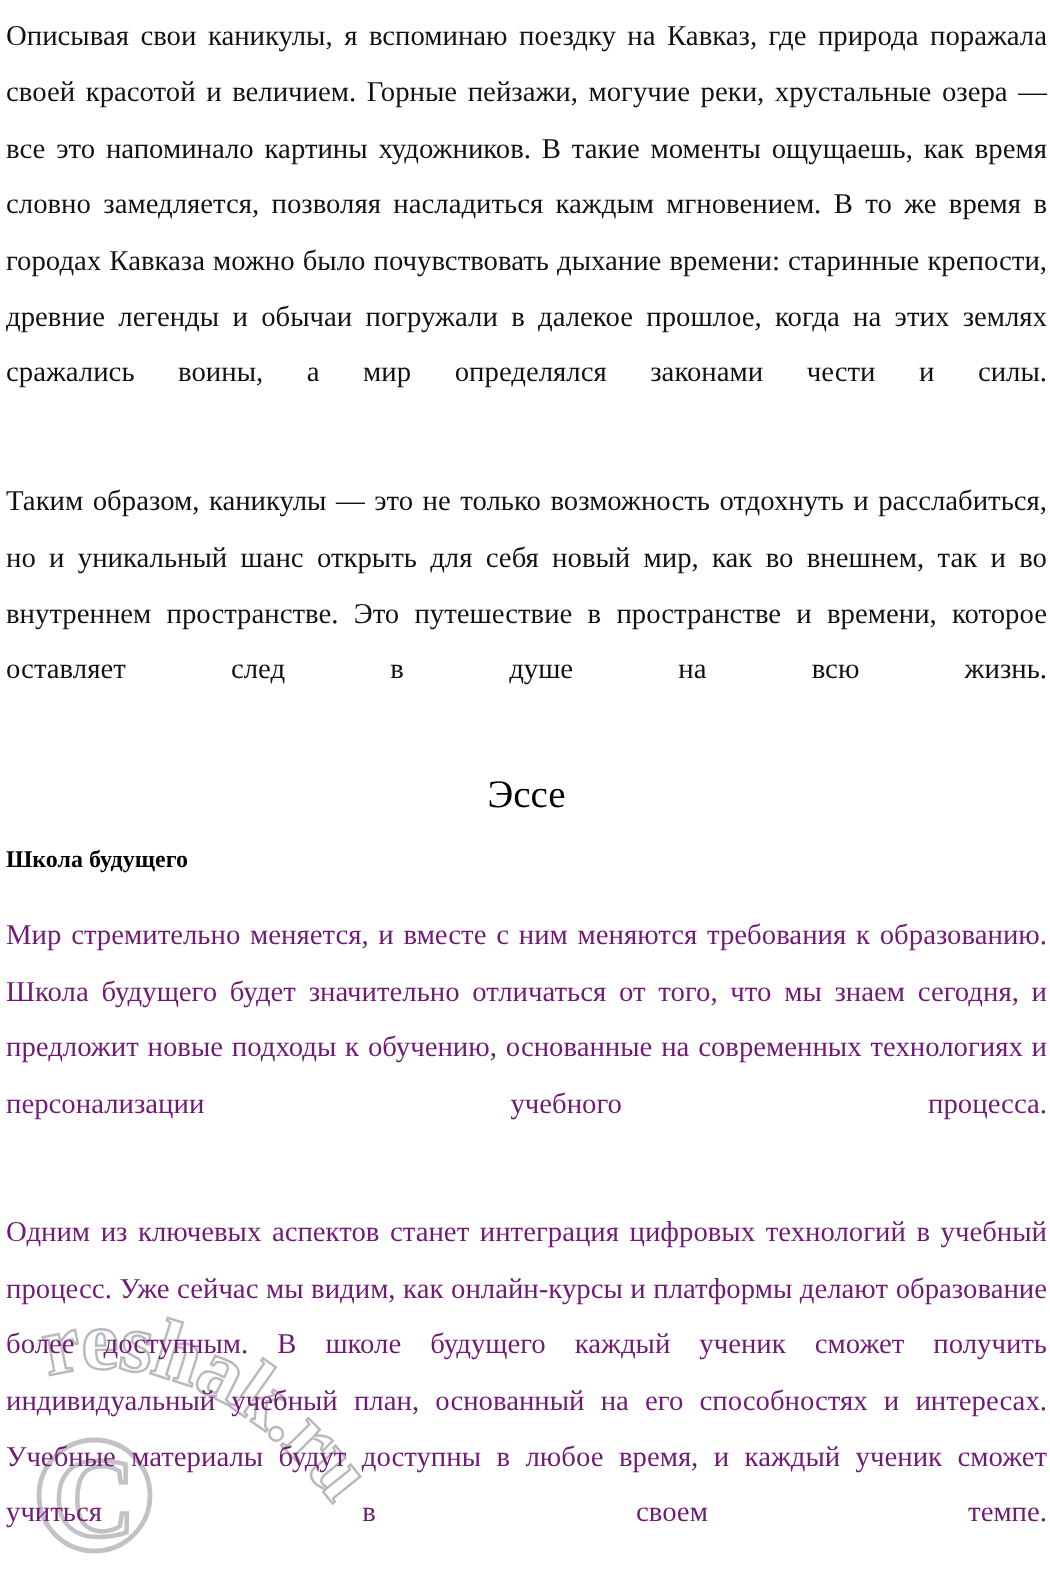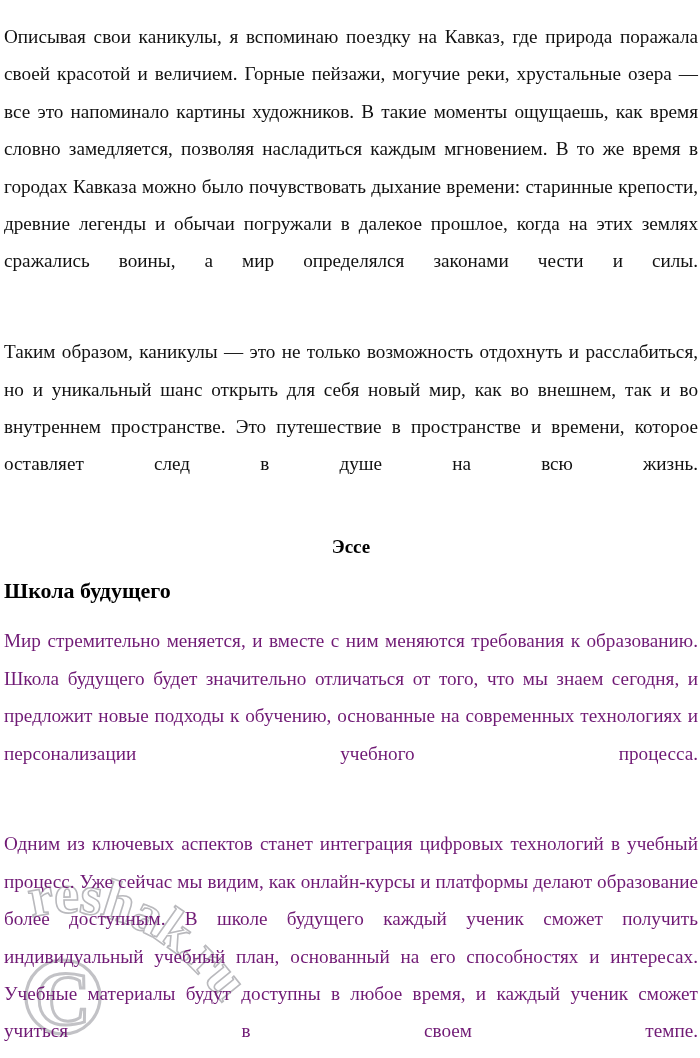--- a/index.html
+++ b/index.html
@@ -25,21 +25,21 @@
     padding: 0 2px 0 4px;
     overflow: hidden;
   }
 
   .doc-body {
     position: relative;
     z-index: 2;
   }
 
   p.para {
-    margin: 16px 0 11px 0;
+    margin: 4px 0 11px 0;
     font-size: 19.2px;
     line-height: 37.4px;
     text-align: justify;
     text-justify: inter-word;
     color: #111111;
     -webkit-font-smoothing: none;
   }
 
   
   p.para::after {
@@ -47,30 +47,30 @@
     display: inline-block;
     width: 100%;
   }
 
   p.para.lowcontrast {
     color: #701a75;
   }
 
   h2.heading-center {
     margin: 12px 0 14px 0;
-    font-size: 19px;
+    font-size: 26px;
     line-height: 30px;
-    font-weight: bold;
+    font-weight: normal;
     text-align: center;
     color: #000000;
   }
 
   h3.heading-left {
     margin: 0 0 16px 0;
-    font-size: 22px;
+    font-size: 16px;
     line-height: 30px;
     font-weight: bold;
     text-align: left;
     color: #000000;
   }
 
   .spacer-top { height: 2px; }
 
   
   #watermark {

